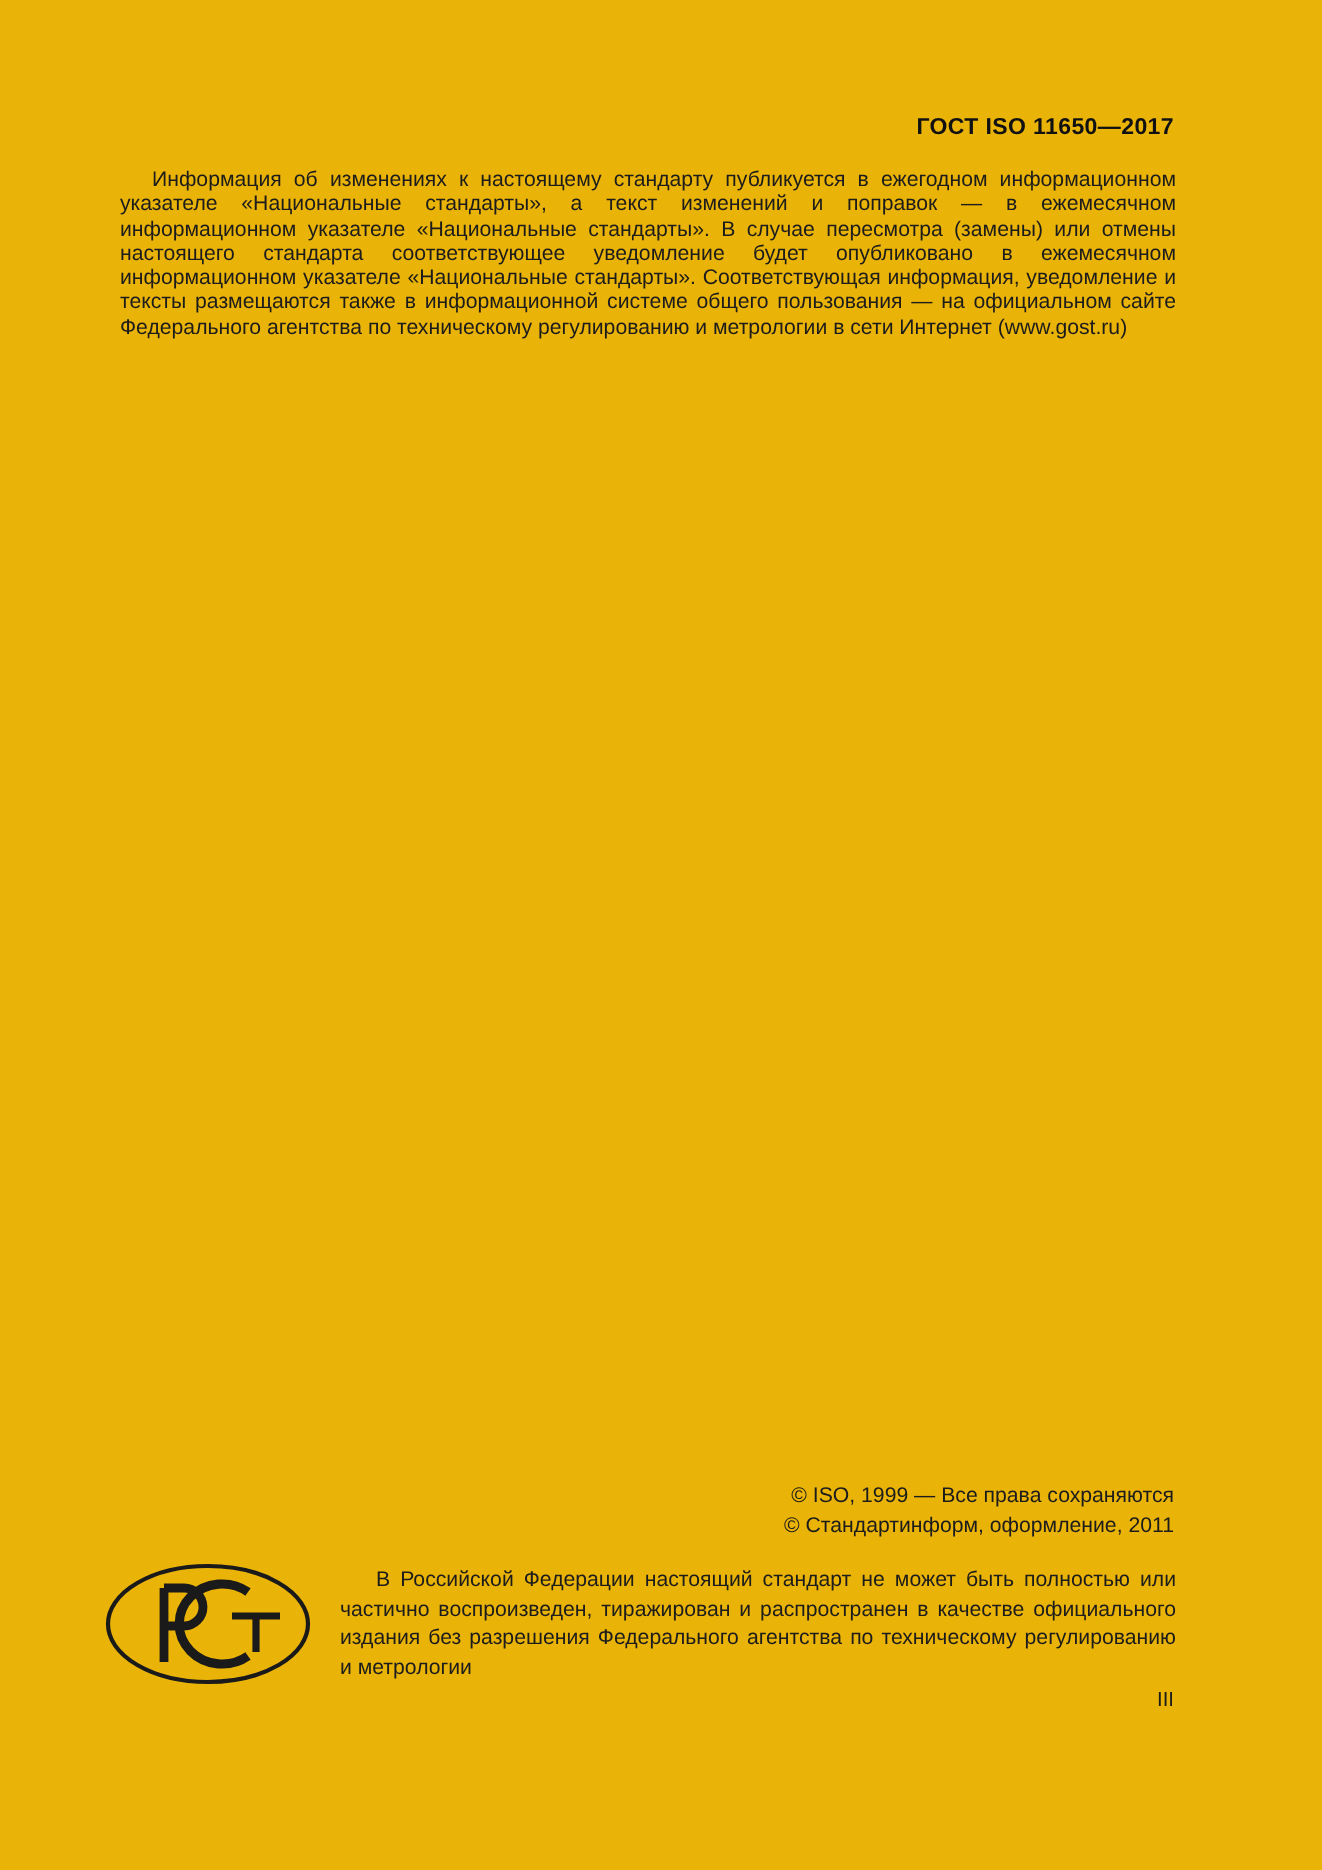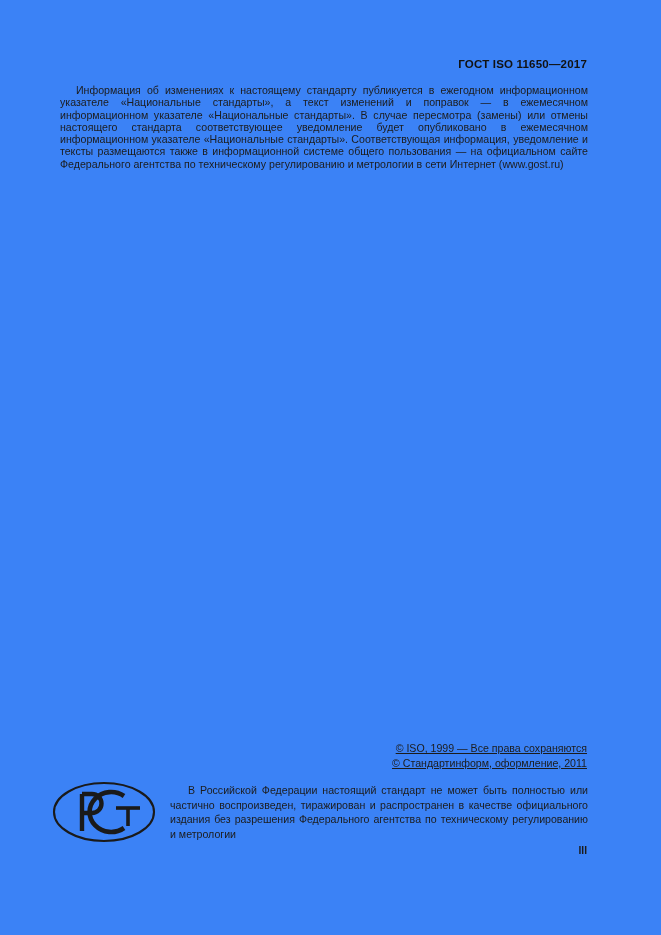--- a/index.html
+++ b/index.html
@@ -12,21 +12,21 @@
     height: 935px;
     position: relative;
     font-family: "Liberation Sans", sans-serif;
     color: #1a1a1a;
     overflow: hidden;
   }
 
   .page {
     position: absolute;
     inset: 0;
-    background: #3b82f6;
+    background: #eab308;
   }
 
   
   .doc-header {
     position: absolute;
     top: 58px;
     left: 60px;
     right: 74px;
     text-align: right;
     font-size: 11.5px;
@@ -59,21 +59,20 @@
   
   .copyright {
     position: absolute;
     top: 741px;
     left: 300px;
     right: 74px;
     text-align: right;
     font-size: 10.6px;
     line-height: 14.5px;
     color: #1c1c1c;
-    text-decoration: underline;
   }
   .copyright div {
     white-space: nowrap;
   }
 
   
   .emblem {
     position: absolute;
     left: 52px;
     top: 781px;
@@ -108,21 +107,20 @@
 
   
   .folio {
     position: absolute;
     top: 845px;
     left: 300px;
     right: 74px;
     text-align: right;
     font-size: 10.2px;
     color: #1c1c1c;
-    font-weight: bold;
   }
 </style>
 </head>
 <body>
 
 <div class="page">
 
   <div class="doc-header">ГОСТ ISO 11650—2017</div>
 
   <div class="notice">

